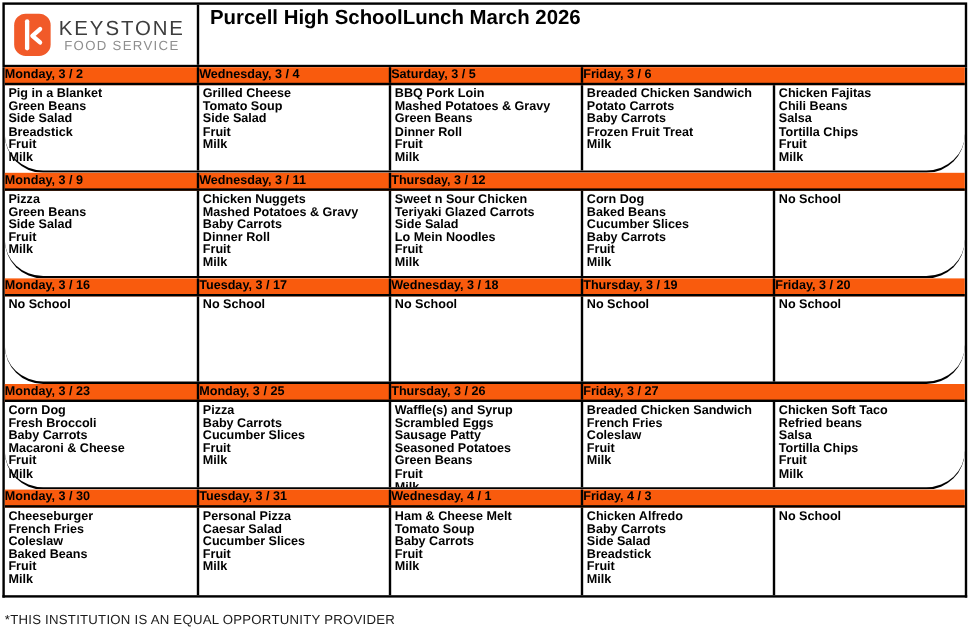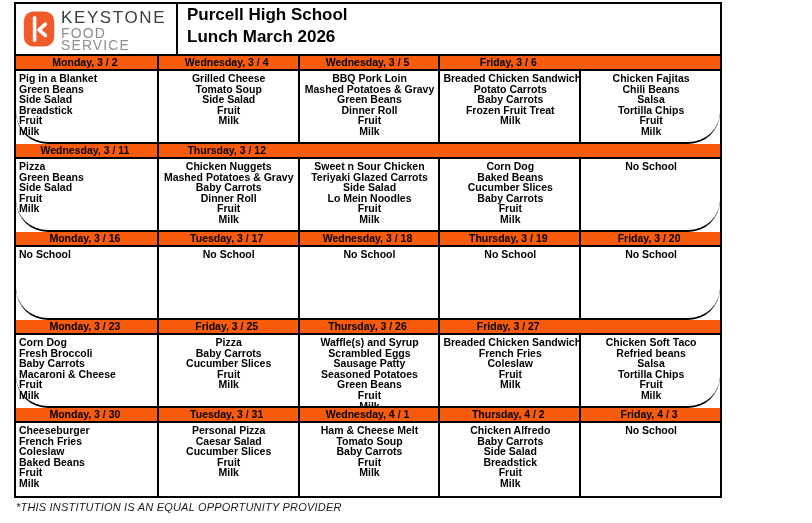--- a/index.html
+++ b/index.html
@@ -1,45 +1,45 @@
 <!DOCTYPE html>
 <html style="--accent: #F95B0D;"><head>
 <meta charset="utf-8">
 <style>
   * { box-sizing: border-box; margin: 0; padding: 0; }
   html, body { width: 812px; height: 523px; background: #ffffff; }
   body { font-family: "Liberation Sans", sans-serif; color: #000; }
-  .sheet { position: absolute; left: 14px; top: 2px; width: 708px; }
+  .sheet { position: absolute; left: 2px; top: 2px; width: 804px; }
 
   
   .header-block { display: flex; height: 54px; border: 2px solid #000; background: #fff; }
   .logo-cell { width: 162px; flex: 0 0 162px; border-right: 2px solid #000;
                display: flex; align-items: center; padding-left: 7px; gap: 6px; }
   .logo-mark { width: 32px; height: 38px; flex: 0 0 32px; }
   .brand-text { display: flex; flex-direction: column; justify-content: center; }
   .brand-line1 { font-size: 17px; letter-spacing: 1.6px; color: #3d3d3d; font-weight: 400; line-height: 19px; }
-  .brand-line2 { font-size: 14px; letter-spacing: 1.1px; color: #8e8e8e; font-weight: 400; line-height: 12px; }
-  .title-cell { display: flex; flex-direction: column; justify-content: flex-start; padding-left: 9px; }
+  .brand-line2 { font-size: 11px; letter-spacing: 1.1px; color: #8e8e8e; font-weight: 400; line-height: 12px; text-align: center; }
+  .title-cell { display: flex; justify-content: flex-end; padding-left: 9px; }
   .title-line { font-size: 17px; font-weight: bold; line-height: 22px; }
 
   
   .calendar { border: 2px solid #000; border-top: none; background: #fff; }
   .daybar-row { display: grid; grid-template-columns: repeat(5, 1fr);
                 background: var(--accent, #F95B0D); border-bottom: 2px solid #000; height: 15px; }
-  .daybar { font-size: 10.5px; font-weight: bold; text-align: center; line-height: 13px;
+  .daybar { font-size: 10.5px; font-weight: bold; text-align: left; line-height: 13px;
             padding-right: 3px; overflow: hidden; white-space: nowrap; }
   .daybar + .daybar { border-left: 2px solid #000; }
   .cells-row { display: grid; grid-template-columns: repeat(5, 1fr); height: 73px; }
   .week:not(:last-child) .cells-row { border-bottom: 2px solid #000; border-radius: 32px; }
   .cell { padding: 2px 2px 0 3px; overflow: hidden; }
-  .cell + .cell { border-left: 2px solid #000; text-align: center; }
+  .cell + .cell { border-left: 2px solid #000; }
   .item { font-size: 10.5px; font-weight: bold; line-height: 10.6px; white-space: nowrap; }
 
   
-  .footer-note { margin-top: 3px; padding-left: 2px; font-size: 11px; font-style: italic;
+  .footer-note { margin-top: 13px; padding-left: 2px; font-size: 11px; 
                  color: #1a1a1a; letter-spacing: 0.2px; }
 </style>
 </head>
 <body>
 
 <div class="sheet">
 
   <div class="header-block">
     <div class="logo-cell">
       <svg class="logo-mark" viewBox="0 0 40 46" xmlns="http://www.w3.org/2000/svg">
@@ -56,21 +56,21 @@
       <div class="title-line">Purcell High School</div>
       <div class="title-line">Lunch March 2026</div>
     </div>
   </div>
 
   <div class="calendar">
       <div class="week">
         <div class="daybar-row">
           <div class="daybar">Monday, 3 / 2</div>
           <div class="daybar">Wednesday, 3 / 4</div>
-          <div class="daybar">Wednesday, 3 / 5</div>
+          <div class="daybar">Saturday, 3 / 5</div>
           <div class="daybar">Friday, 3 / 6</div>
         </div>
         <div class="cells-row">
           <div class="cell">
             <div class="item">Pig in a Blanket</div>
             <div class="item">Green Beans</div>
             <div class="item">Side Salad</div>
             <div class="item">Breadstick</div>
             <div class="item">Fruit</div>
             <div class="item">Milk</div>
@@ -102,20 +102,21 @@
             <div class="item">Chili Beans</div>
             <div class="item">Salsa</div>
             <div class="item">Tortilla Chips</div>
             <div class="item">Fruit</div>
             <div class="item">Milk</div>
           </div>
         </div>
       </div>
       <div class="week">
         <div class="daybar-row">
+          <div class="daybar">Monday, 3 / 9</div>
           <div class="daybar">Wednesday, 3 / 11</div>
           <div class="daybar">Thursday, 3 / 12</div>
         </div>
         <div class="cells-row">
           <div class="cell">
             <div class="item">Pizza</div>
             <div class="item">Green Beans</div>
             <div class="item">Side Salad</div>
             <div class="item">Fruit</div>
             <div class="item">Milk</div>
@@ -171,21 +172,21 @@
             <div class="item">No School</div>
           </div>
           <div class="cell">
             <div class="item">No School</div>
           </div>
         </div>
       </div>
       <div class="week">
         <div class="daybar-row">
           <div class="daybar">Monday, 3 / 23</div>
-          <div class="daybar">Friday, 3 / 25</div>
+          <div class="daybar">Monday, 3 / 25</div>
           <div class="daybar">Thursday, 3 / 26</div>
           <div class="daybar">Friday, 3 / 27</div>
         </div>
         <div class="cells-row">
           <div class="cell">
             <div class="item">Corn Dog</div>
             <div class="item">Fresh Broccoli</div>
             <div class="item">Baby Carrots</div>
             <div class="item">Macaroni &amp; Cheese</div>
             <div class="item">Fruit</div>
@@ -222,21 +223,20 @@
             <div class="item">Fruit</div>
             <div class="item">Milk</div>
           </div>
         </div>
       </div>
       <div class="week">
         <div class="daybar-row">
           <div class="daybar">Monday, 3 / 30</div>
           <div class="daybar">Tuesday, 3 / 31</div>
           <div class="daybar">Wednesday, 4 / 1</div>
-          <div class="daybar">Thursday, 4 / 2</div>
           <div class="daybar">Friday, 4 / 3</div>
         </div>
         <div class="cells-row">
           <div class="cell">
             <div class="item">Cheeseburger</div>
             <div class="item">French Fries</div>
             <div class="item">Coleslaw</div>
             <div class="item">Baked Beans</div>
             <div class="item">Fruit</div>
             <div class="item">Milk</div>

